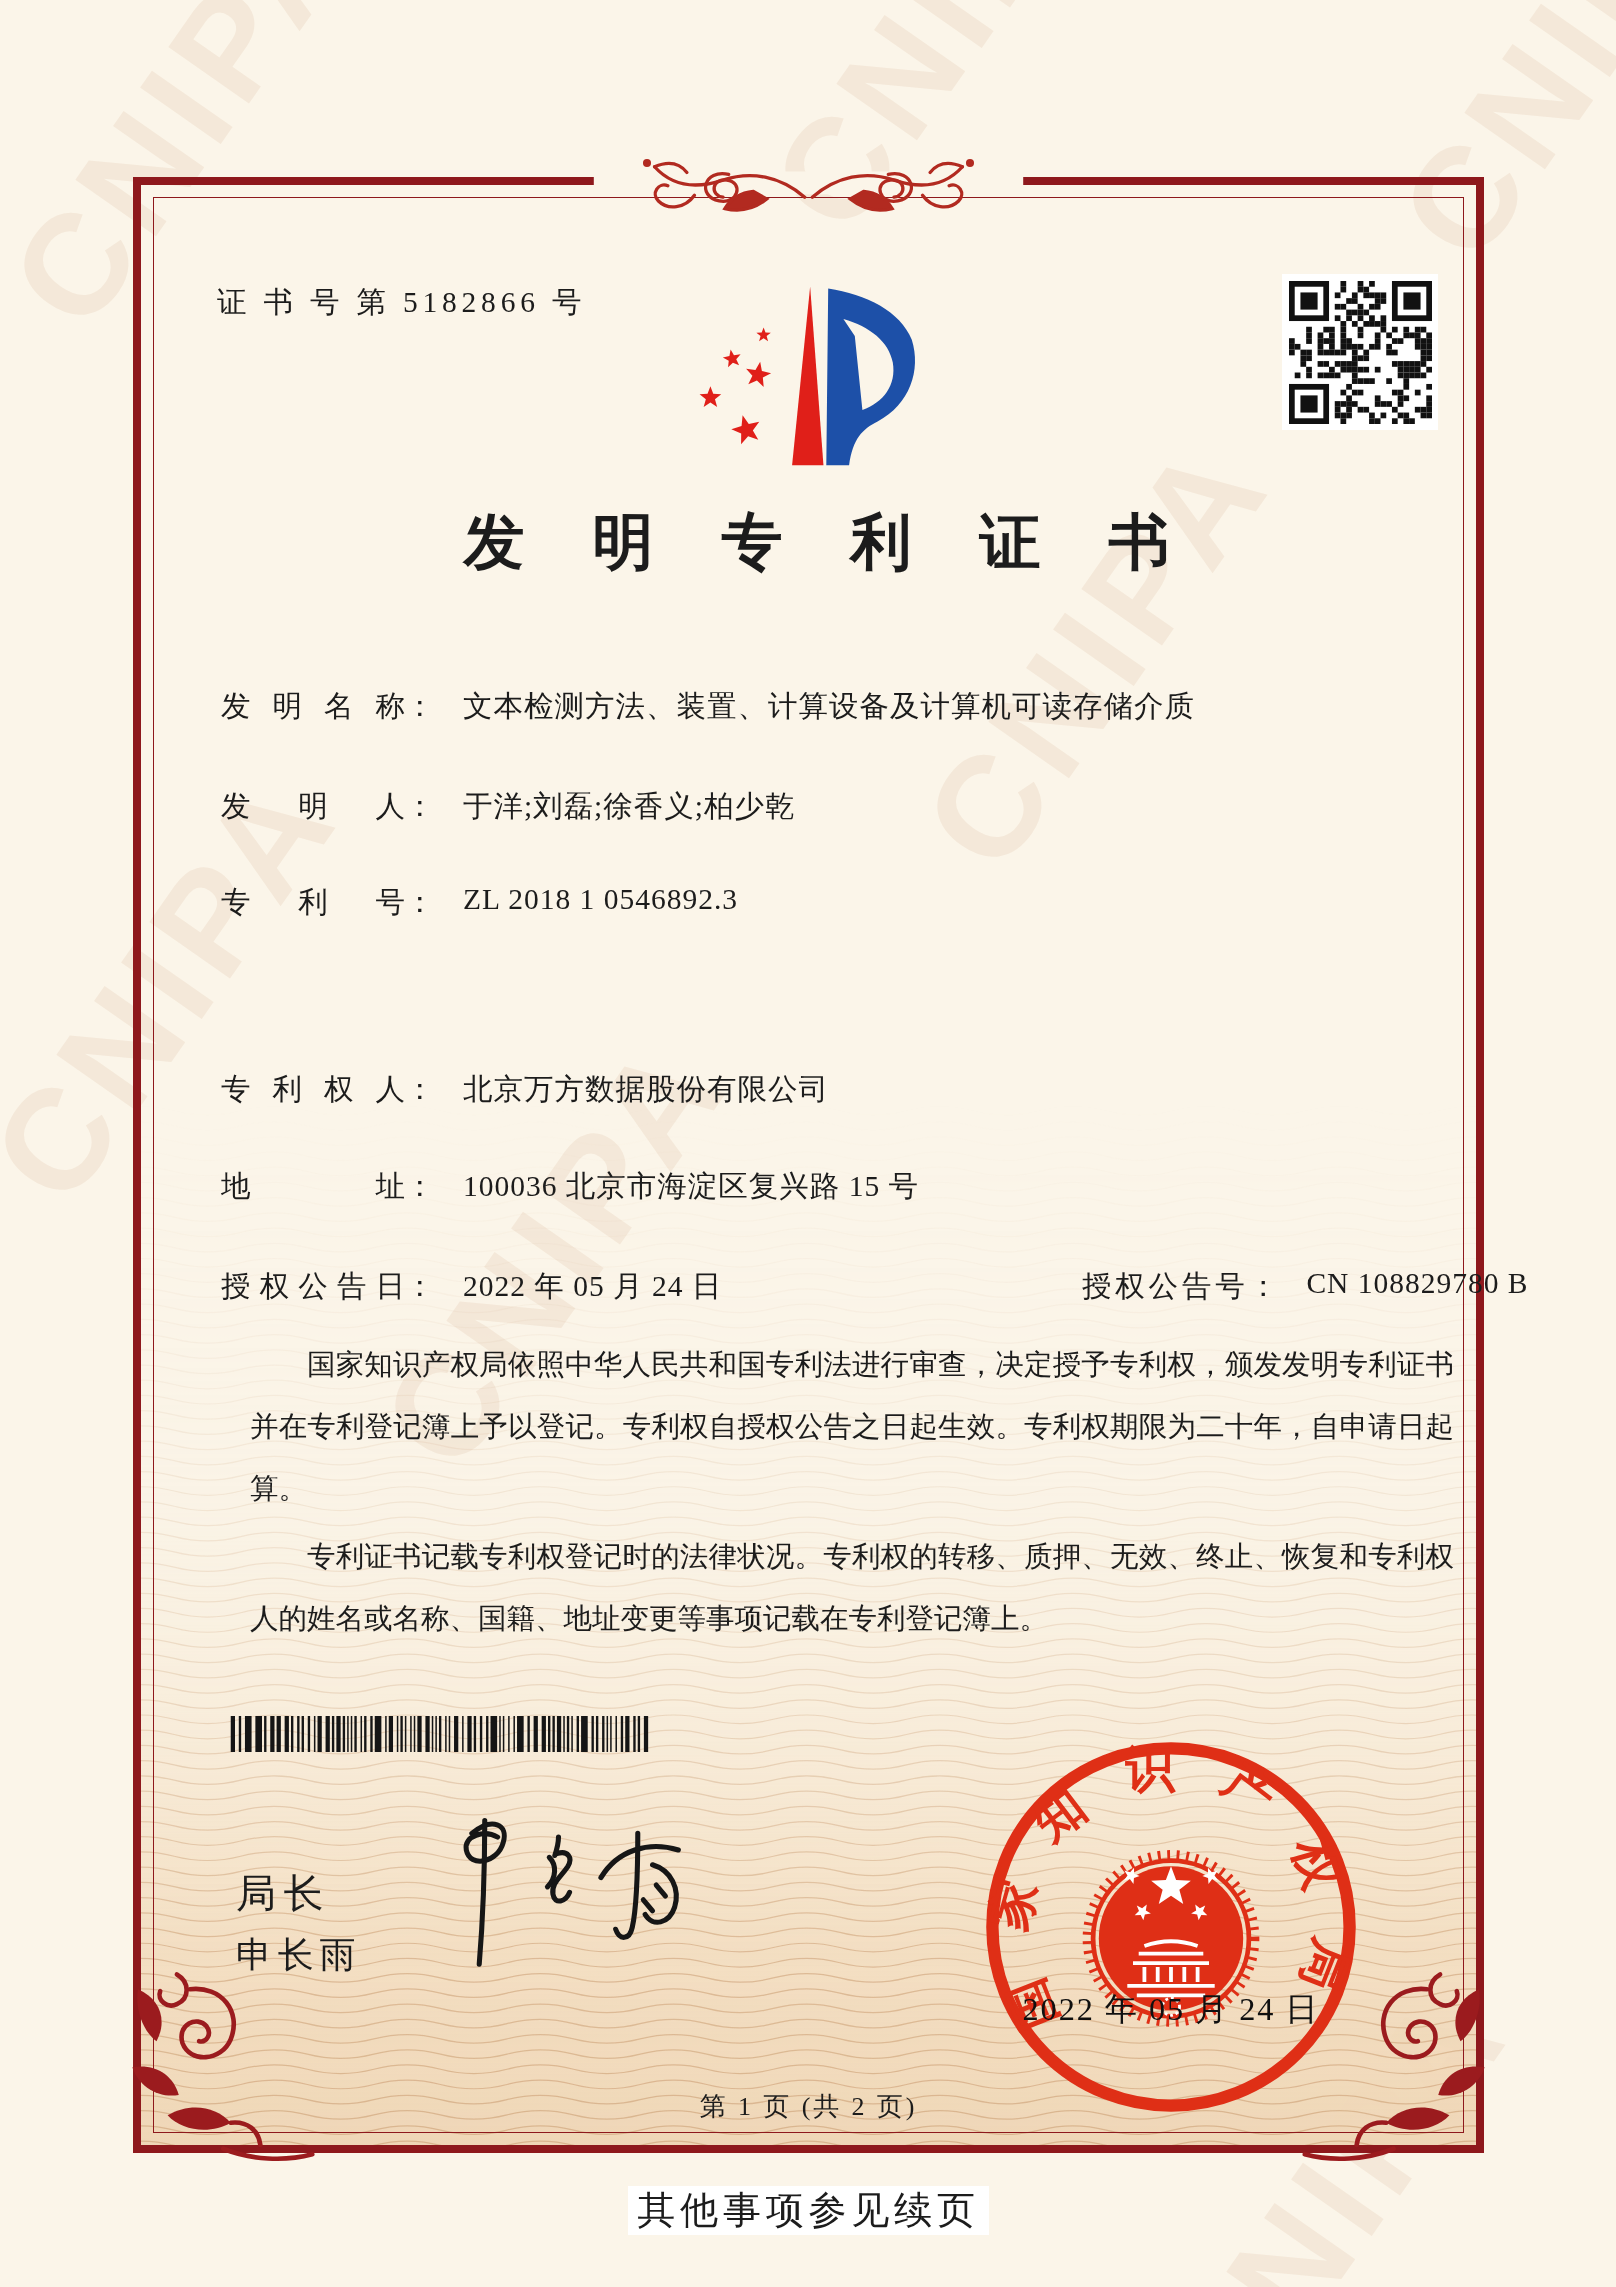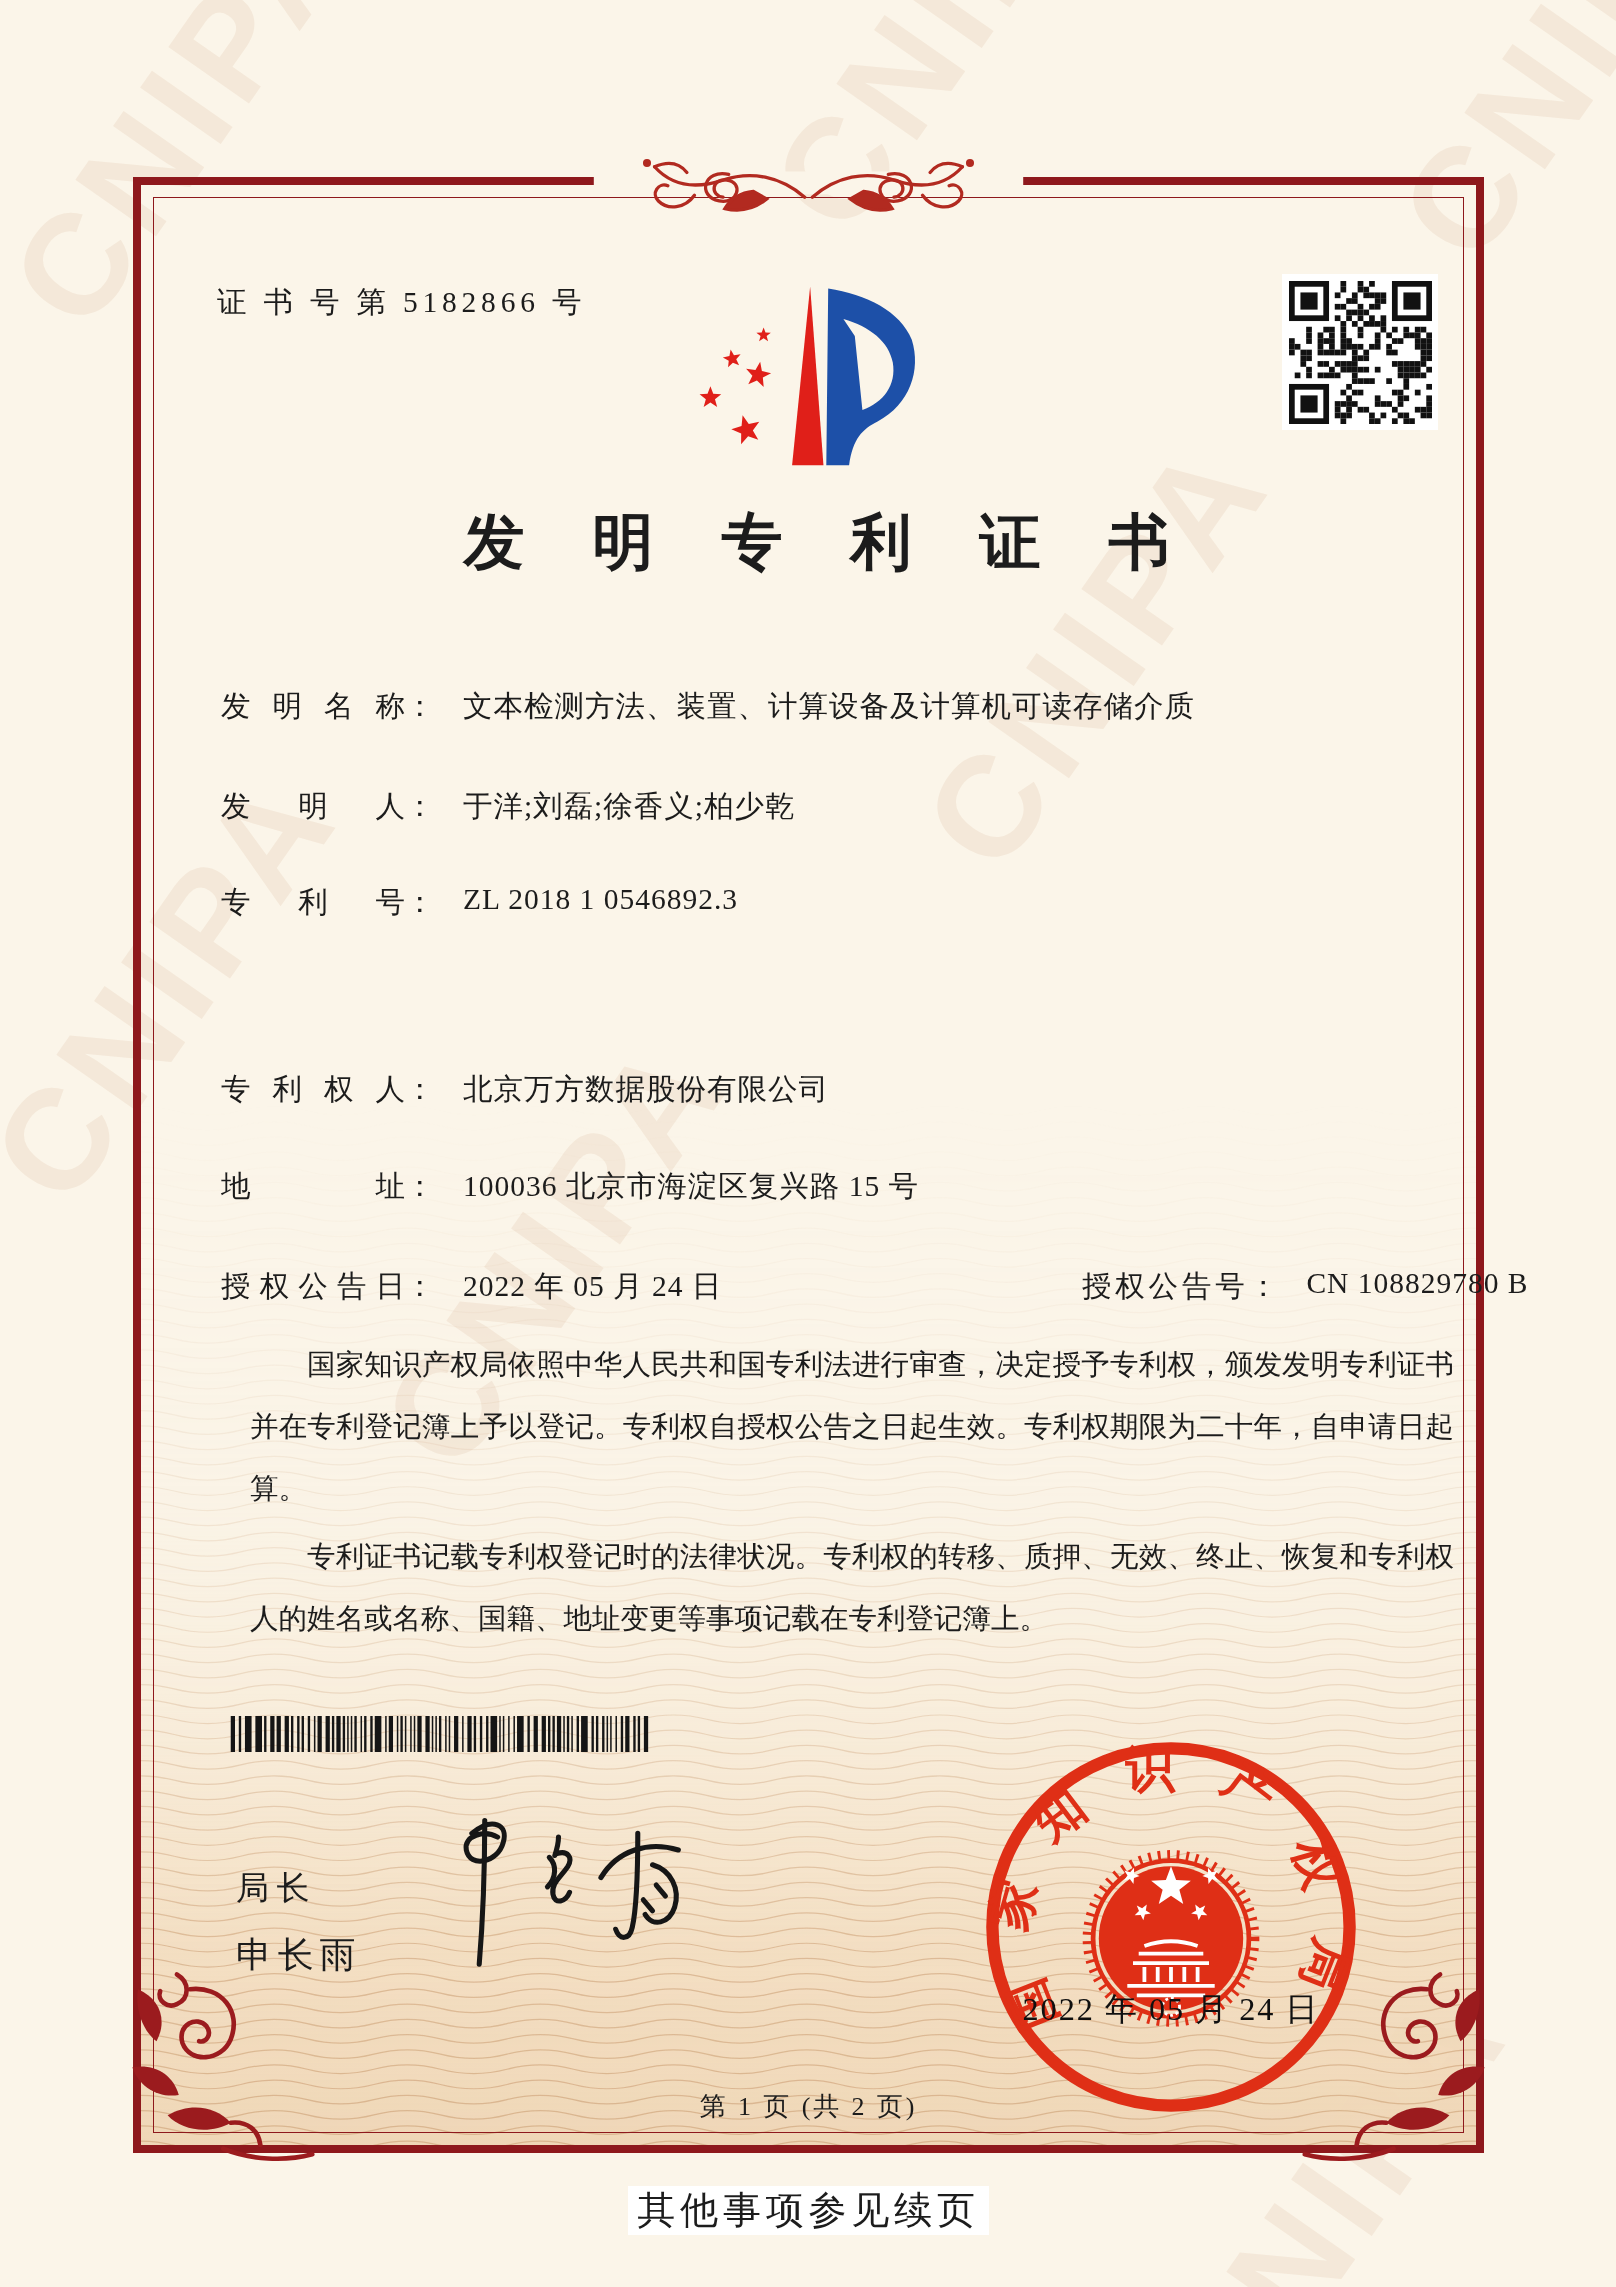--- a/index.html
+++ b/index.html
@@ -23,21 +23,21 @@
   .frow{position:absolute;left:221px;height:42px;font-size:29.5px;white-space:nowrap;z-index:4;}
   .flabel{display:inline-block;width:184px;text-align:justify;text-align-last:justify;vertical-align:top;}
   .fcolon{display:inline-block;vertical-align:top;}
   .fvalue{display:inline-block;margin-left:21px;vertical-align:top;letter-spacing:1px;}
   .grant2{position:absolute;left:861px;top:0;}
   .glabel{display:inline-block;letter-spacing:3.8px;vertical-align:top;}
   .body{position:absolute;left:214px;top:1334px;width:1204px;font-size:28.5px;line-height:62px;
       text-align:justify;z-index:4;margin-left:36px;}
   .body p{margin:0;text-indent:2em;}
   .body p+p{margin-top:5.7px;}
-  .sigrole{position:absolute;left:236px;top:1866px;font-size:33px;letter-spacing:7.6px;
+  .sigrole{position:absolute;left:236px;top:1866px;font-size:40px;letter-spacing:7.6px;
       font-family:"Liberation Sans","DejaVu Sans",sans-serif;font-weight:500;z-index:4;}
   .signame{position:absolute;left:236px;top:1931px;font-size:36px;letter-spacing:5.7px;
       font-family:"Liberation Sans","DejaVu Sans",sans-serif;font-weight:500;z-index:4;}
   .pagefoot{position:absolute;left:0;right:0;top:2089px;text-align:center;font-size:26px;
       letter-spacing:2.9px;z-index:4;}
   .notestrip{position:absolute;left:628px;top:2186px;width:361px;height:49px;background:#ffffff;
       z-index:4;text-align:center;line-height:49px;font-size:38px;letter-spacing:4.8px;}
   .qrbox{position:absolute;left:1282px;top:274px;width:156px;height:156px;background:#fff;
       z-index:4;display:flex;align-items:center;justify-content:center;}
   .z3{z-index:3;} .z4{z-index:4;} .z6{z-index:6;}

